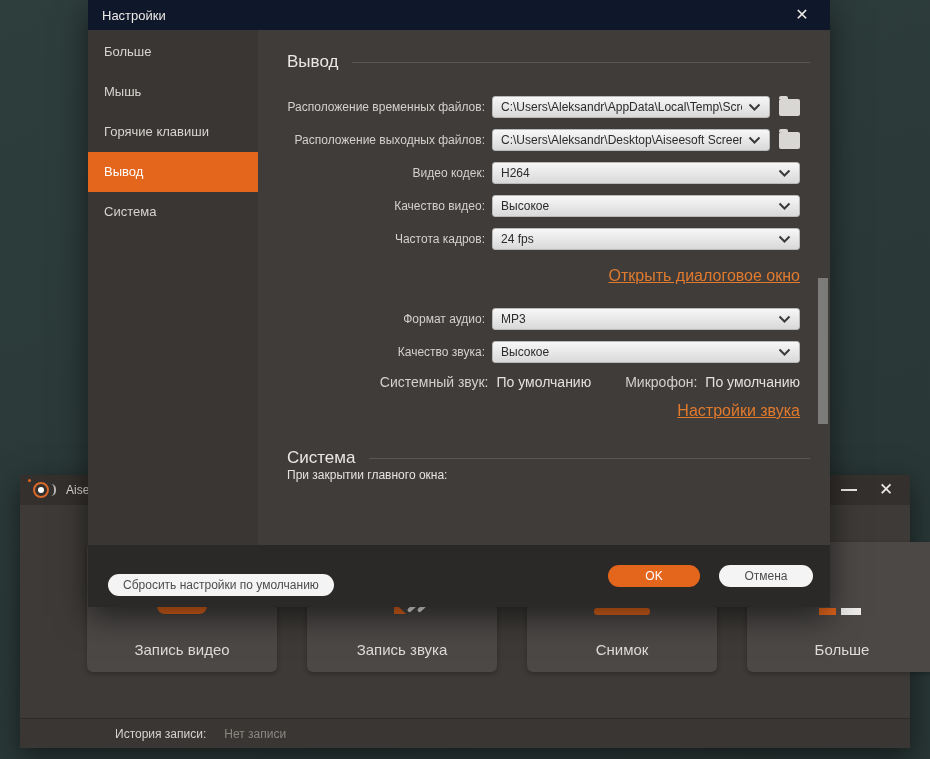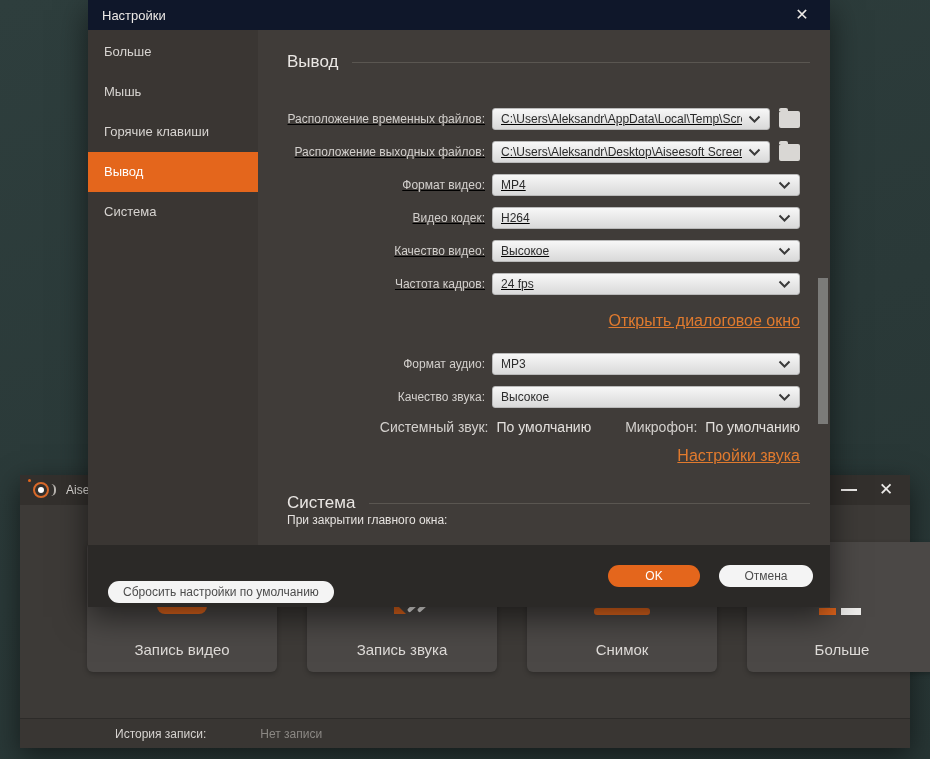--- a/index.html
+++ b/index.html
@@ -73,21 +73,21 @@
   .icon-audio-slash2 { left:115px; }
   .icon-snapshot {
     position:absolute; left:50%; transform:translateX(-50%); top:66px;
     width:56px; height:7px; background:#e4661c; border-radius:3px;
   }
   .icon-more-orange { position:absolute; left:72px; top:66px; width:17px; height:7px; background:#e4661c; }
   .icon-more-white  { position:absolute; left:94px; top:66px; width:20px; height:7px; background:#edecea; }
   .mw-statusbar {
     position:absolute; left:0; bottom:0; width:100%; height:30px;
     background:#393633; border-top:1px solid #2d2b29;
-    display:flex; align-items:center; padding-left:95px; font-size:12px;gap:36px;
+    display:flex; align-items:center; padding-left:95px; font-size:12px;
   }
   .history-label { color:#d6d3d0; }
   .history-value { color:#8b8884; margin-left:18px; }
 
   
   .dialog {
     position:absolute; left:88px; top:0; width:742px; height:607px;
     background:#403c39; box-shadow:0 10px 30px rgba(0,0,0,.55); z-index:10;
   }
   .dlg-titlebar {
@@ -102,21 +102,21 @@
   .sidebar { width:170px; flex:none; background:#3a3633; padding-top:2px; }
   .side-item {
     height:40px; line-height:40px; padding-left:16px; font-size:13px;
     color:#d7d4d1; cursor:pointer; white-space:nowrap;
   }
   .side-item.selected { background:#e4661c; color:#ffffff; }
   .content { flex:1; position:relative; padding-top:22px; }
   .section-head { display:flex; align-items:center; padding:0 20px 0 29px; }
   .section-head h2 { font-size:17px; font-weight:400; color:#eae7e4; white-space:nowrap; }
   .section-head .rule { flex:1; height:1px; background:#5a5651; margin-left:14px; }
-  .rows { margin-top:36px;text-decoration:underline; }
+  .rows { margin-top:24px; }
   .frow { display:flex; align-items:center; height:22px; margin-bottom:11px; }
   .flabel {
     width:227px; flex:none; text-align:right; margin-right:7px;
     font-size:12px; color:#d3d0cd; white-space:nowrap;
   }
   .combo {
     height:22px; background:linear-gradient(#f7f7f7,#d9d9d9);
     border:1px solid #b9b9b9; border-radius:3px;
     display:flex; align-items:center; padding:0 8px; cursor:pointer;
   }
@@ -148,21 +148,21 @@
   .close-behavior { padding-left:29px; font-size:12px; color:#e5e2df; }
   .scroll-thumb {
     position:absolute; left:730px; top:278px; width:10px; height:146px;
     background:#7b7b79; z-index:12; cursor:pointer;
   }
   .dlg-footer {
     position:absolute; left:0; bottom:0; width:100%; height:62px; background:#2b2927;
   }
   .btn { border:none; border-radius:11px; height:22px; font-size:12px; cursor:pointer; }
   .btn-reset {
-    position:absolute; left:20px; top:36px; padding:0 15px;
+    position:absolute; left:20px; top:29px; padding:0 15px;
     background:#f4f4f4; color:#4d4d4d;
   }
   .btn-ok {
     position:absolute; right:34px; top:20px; width:92px;
     background:#e4661c; color:#ffffff;
   }
   .btn-cancel {
     position:absolute; right:17px; top:20px; width:94px;
     background:#f4f4f4; color:#4d4d4d;
   }
@@ -264,31 +264,20 @@
             <span class="combo-text">C:\Users\Aleksandr\Desktop\Aiseesoft Screen Rec</span>
             <span class="combo-chev">
               <svg width="13" height="8" viewBox="0 0 13 8">
                   <path d="M1.5 1.5l5 5 5-5" fill="none" stroke="#3a3a3a" stroke-width="2"></path>
                 </svg>
             </span>
           </div>
           <div class="folder-btn"></div>
         </div>
 
-        <div class="frow">
-          <span class="flabel">Формат видео:</span>
-          <div class="combo combo-wide">
-            <span class="combo-text">MP4</span>
-            <span class="combo-chev">
-              <svg width="13" height="8" viewBox="0 0 13 8">
-                  <path d="M1.5 1.5l5 5 5-5" fill="none" stroke="#3a3a3a" stroke-width="2"></path>
-                </svg>
-            </span>
-          </div>
-        </div>
 
         <div class="frow">
           <span class="flabel">Видео кодек:</span>
           <div class="combo combo-wide">
             <span class="combo-text">H264</span>
             <span class="combo-chev">
               <svg width="13" height="8" viewBox="0 0 13 8">
                   <path d="M1.5 1.5l5 5 5-5" fill="none" stroke="#3a3a3a" stroke-width="2"></path>
                 </svg>
             </span>

